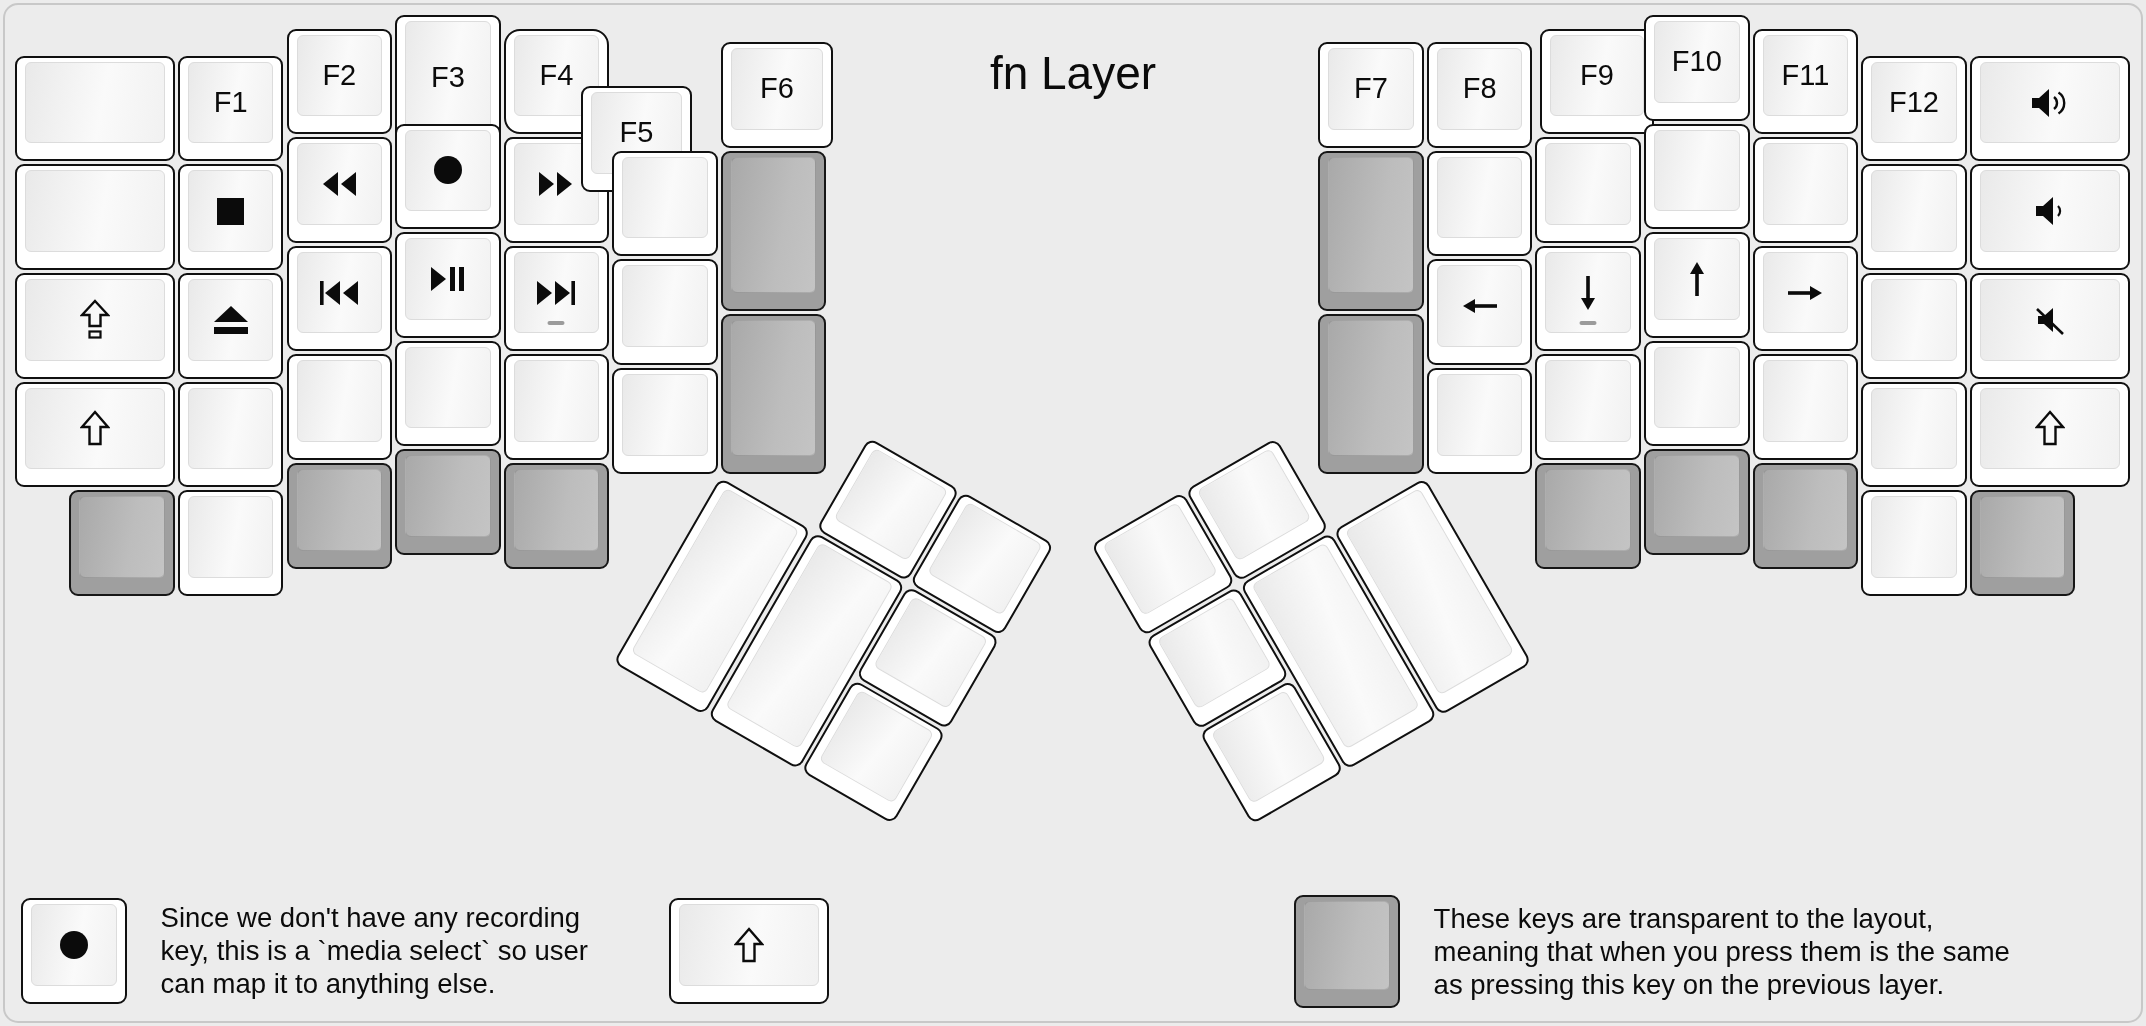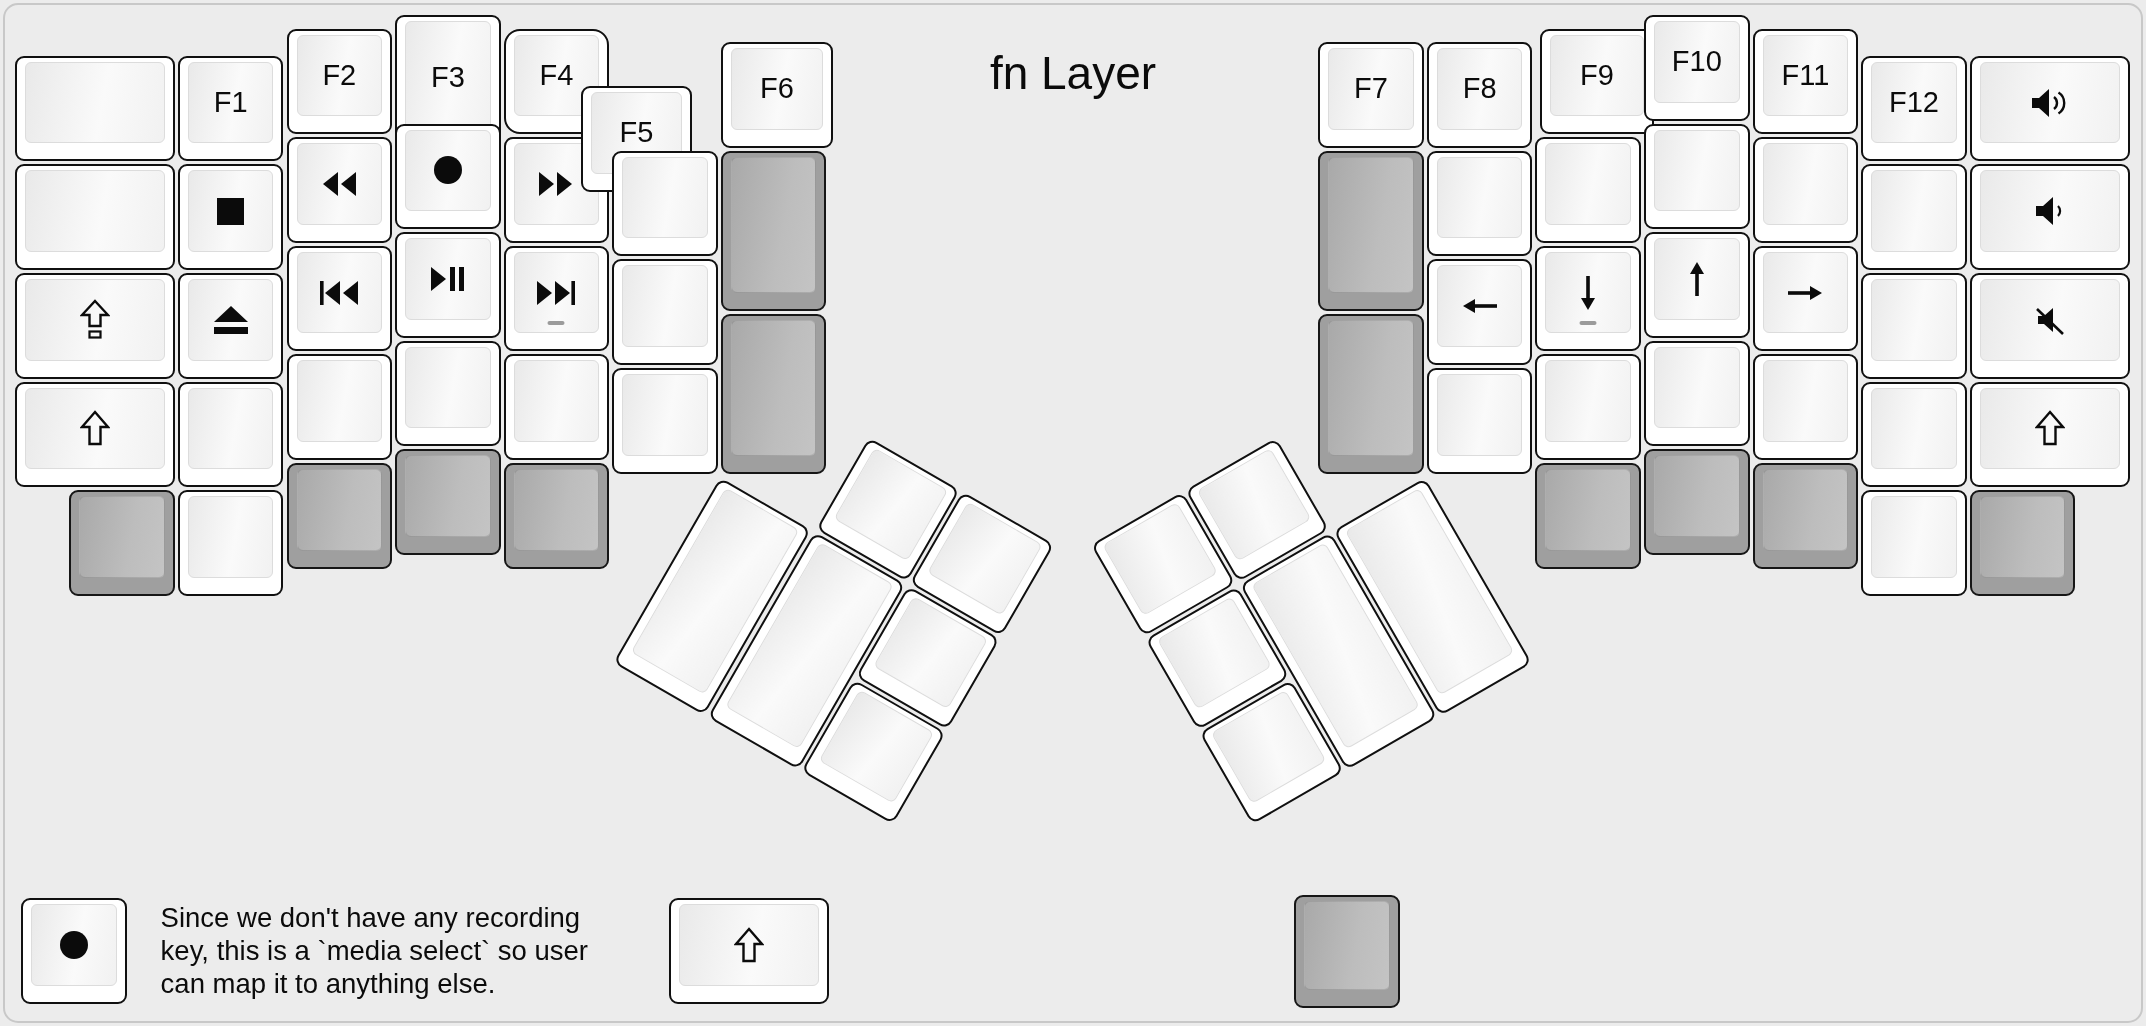--- a/index.html
+++ b/index.html
@@ -468,14 +468,19 @@
           </div>
         </div>
       </div>
     </div>
     <div class="legend-item" style="left: 1294px; top: 895px;">
       <div class="legend-key">
         <div class="key gray" style="left: 0px; top: 0px; position: relative; width: 105.6px; height: 113.202px;">
           <div class="top"></div>
         </div>
       </div>
+      <div class="legend-text">
+        <div>These keys are transparent to the layout,</div>
+        <div>meaning that when you press them is the same</div>
+        <div>as pressing this key on the previous layer.</div>
+      </div>
     </div>
   </div>
 
 </body></html>

